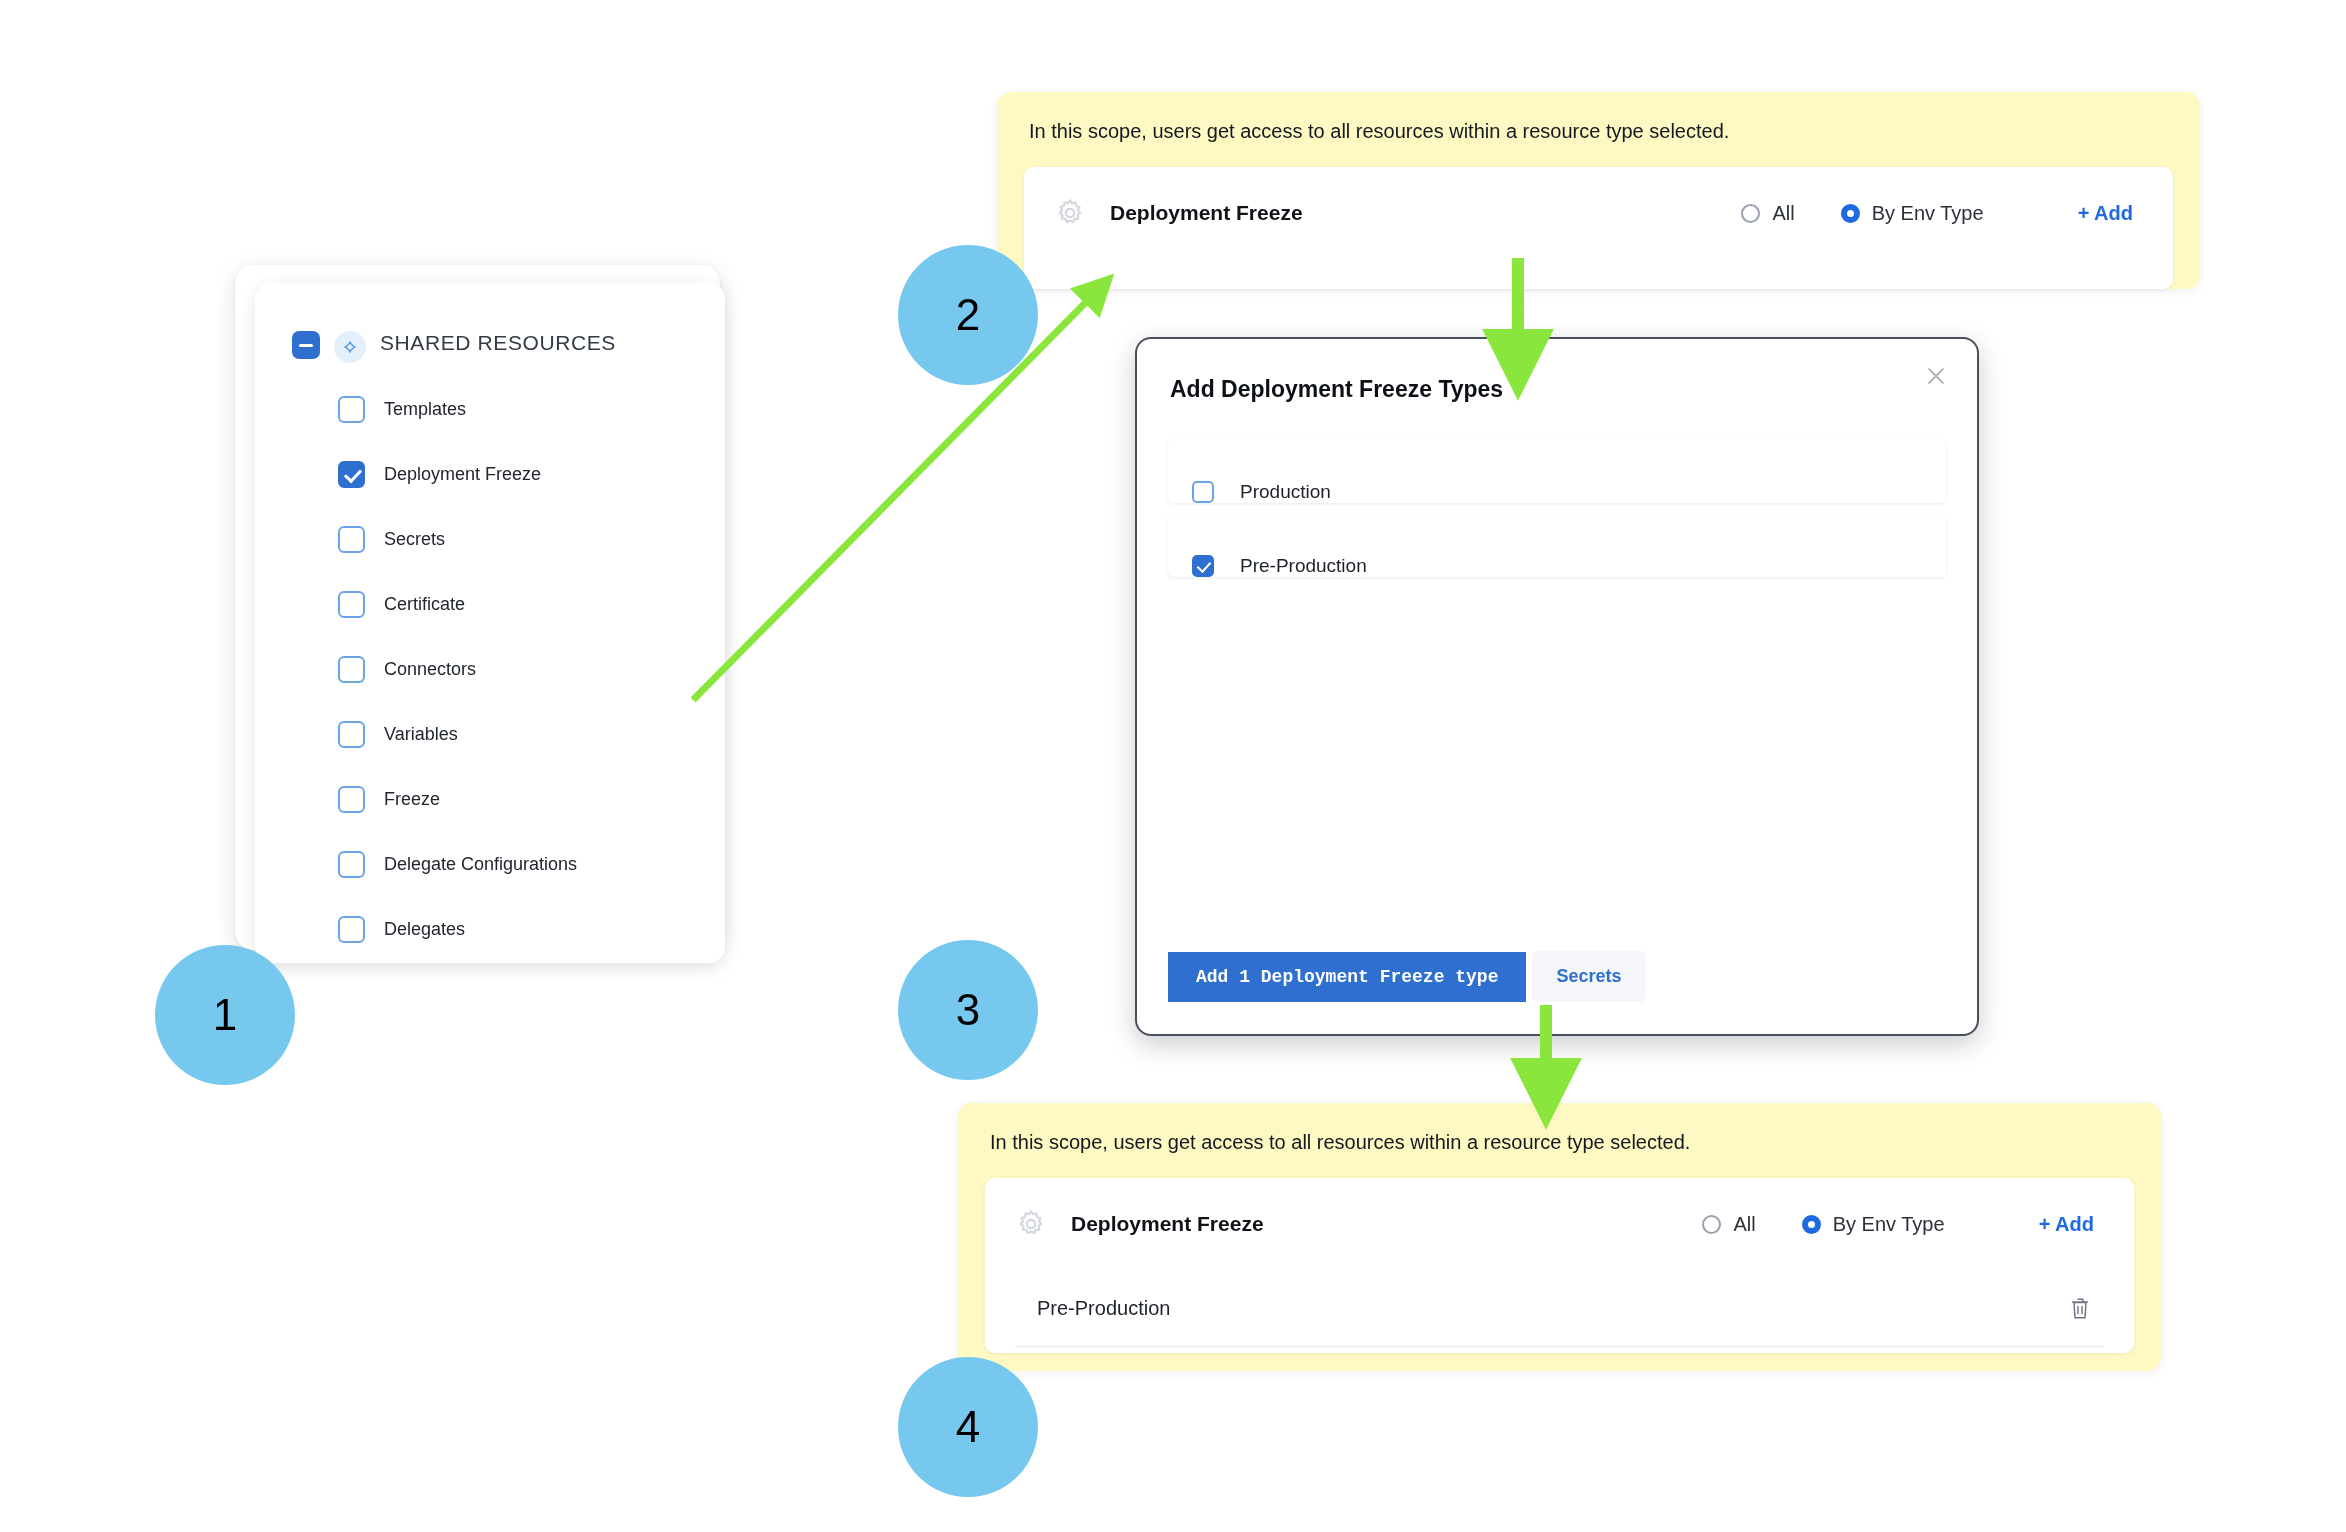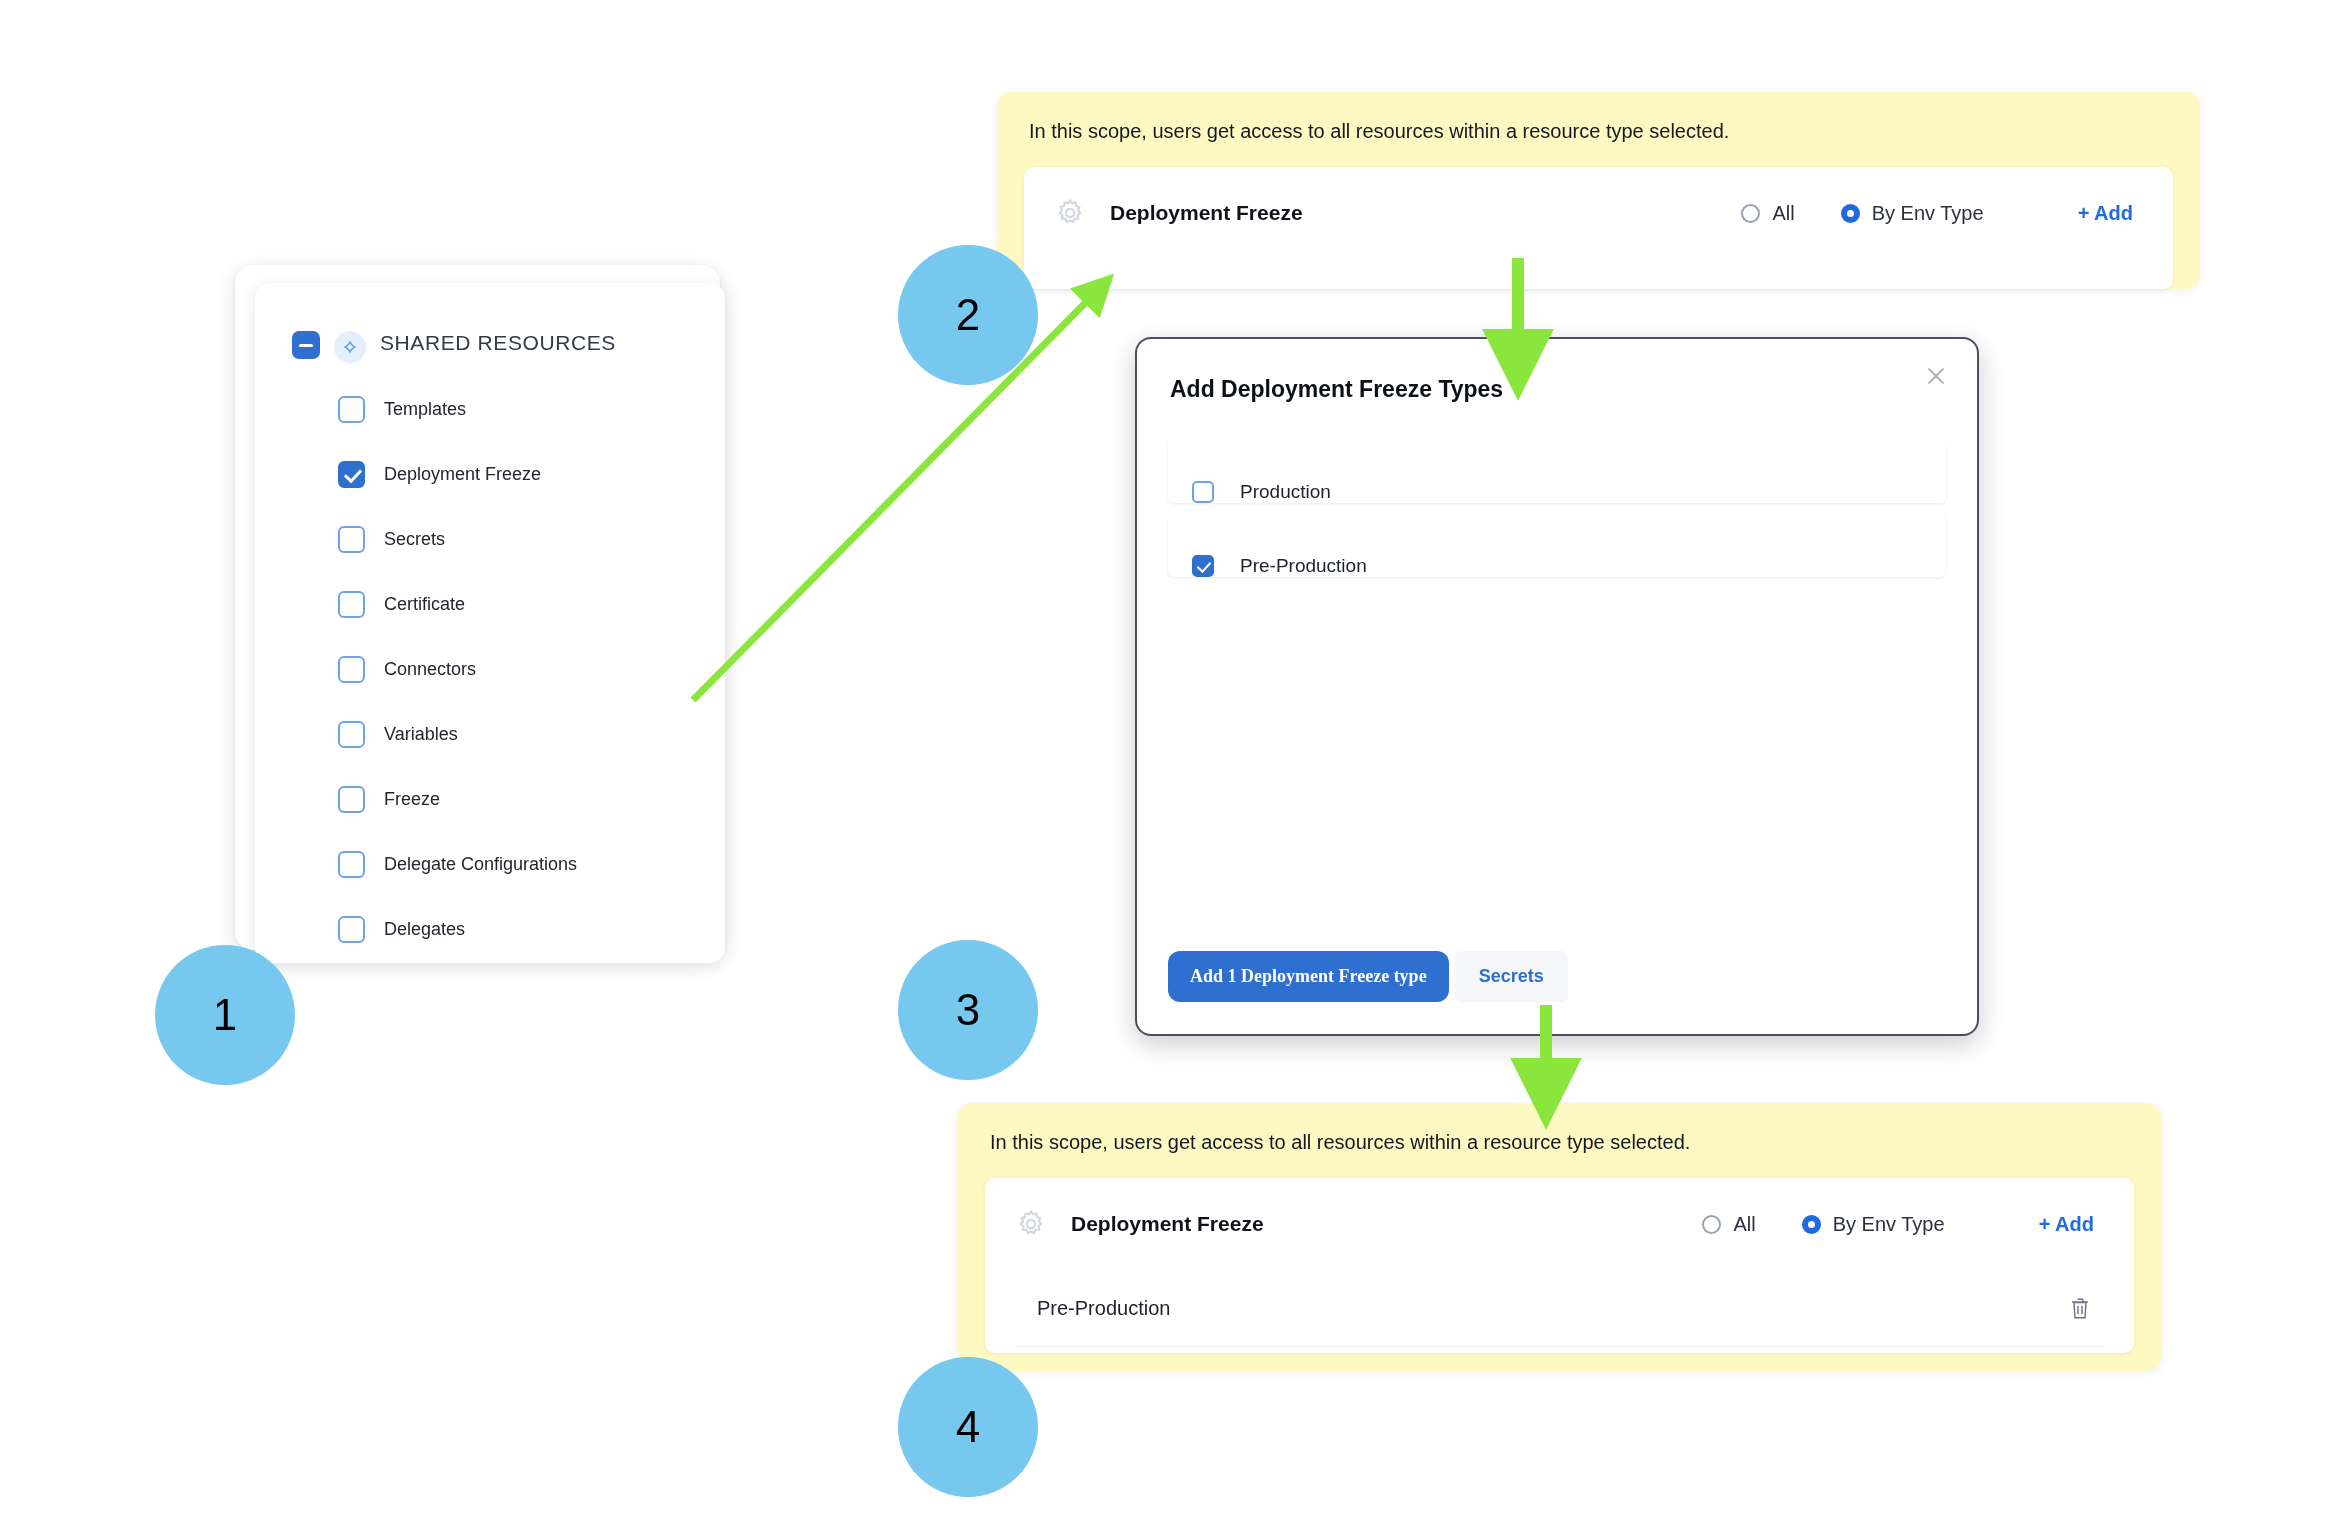--- a/index.html
+++ b/index.html
@@ -278,23 +278,23 @@
     display: flex;
     align-items: center;
     gap: 6px;
   }
   .btn-primary {
     background: #2f6fd0;
     color: #ffffff;
     font-size: 18px;
     font-weight: bold;
     border: none;
-    border-radius: 12px;
-    padding: 15px 22px;
-    font-family: Liberation Serif, serif;
+    border-radius: 0;
+    padding: 15px 28px;
+    font-family: Liberation Mono, monospace;
   }
   .btn-secondary {
     background: #f4f6f9;
     color: #2f6fd0;
     font-size: 18px;
     font-weight: bold;
     border: none;
     border-radius: 6px;
     padding: 15px 24px;
     font-family: "Liberation Sans", sans-serif;

